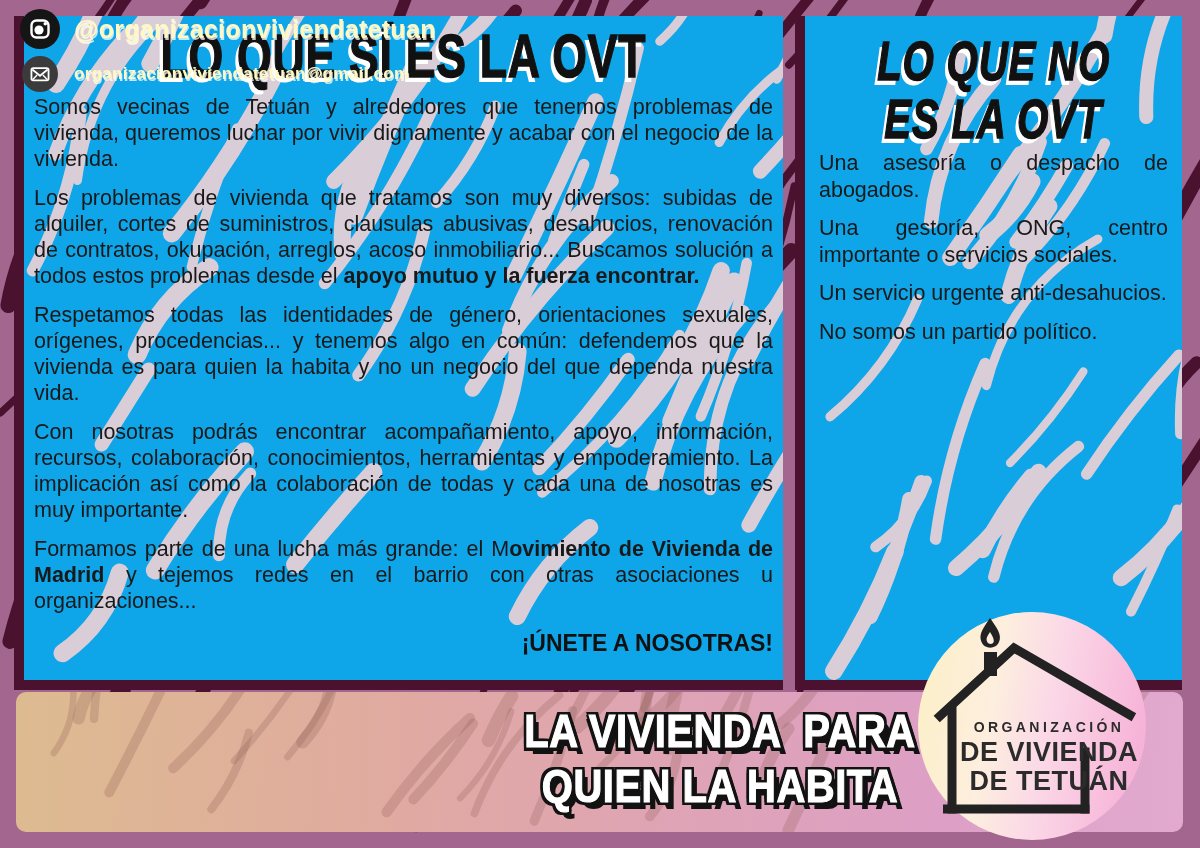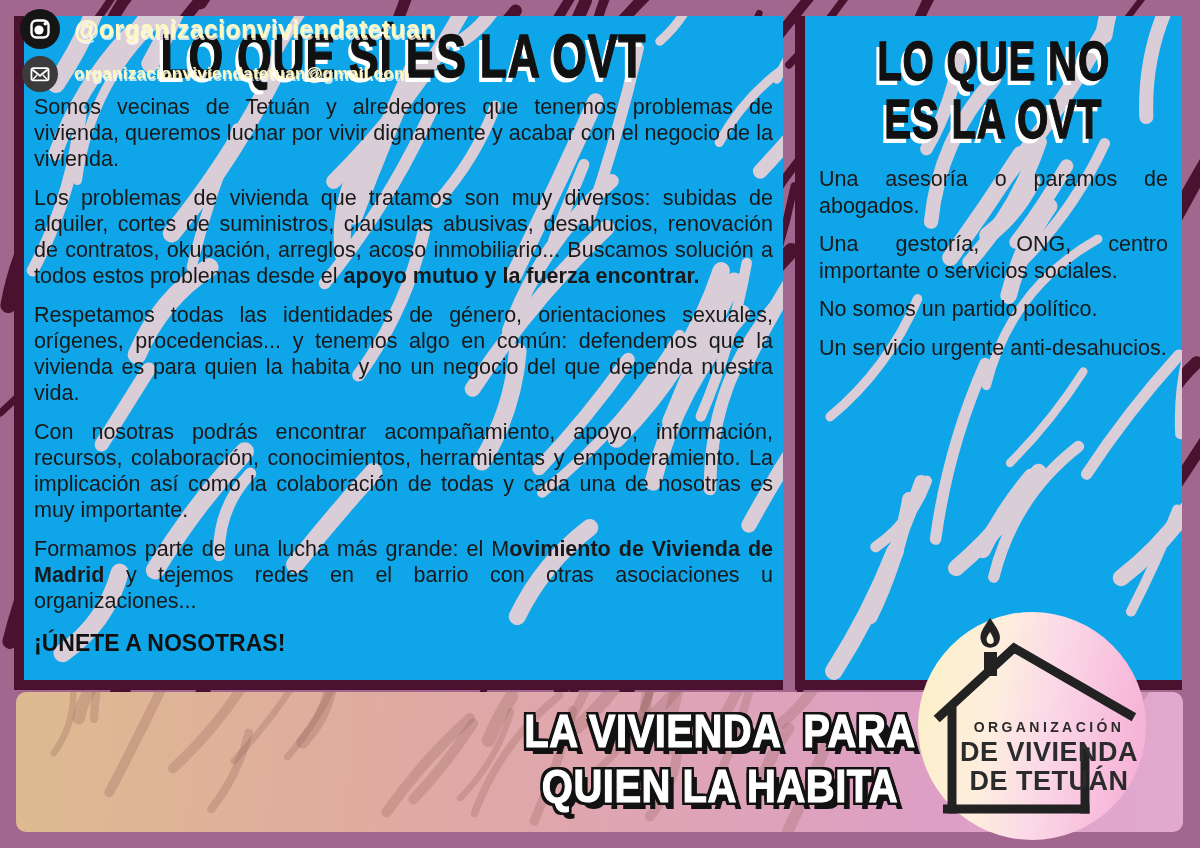--- a/index.html
+++ b/index.html
@@ -24,28 +24,28 @@
   .big-title{
     text-align:center;color:#111;line-height:1.04;margin:2px 0 6px 0;
     font-weight:bold;
   }
   .big-title .tline{
     display:inline-block;white-space:nowrap;transform:scaleX(.72);transform-origin:50% 50%;
     font-size:62px;letter-spacing:1px;
     -webkit-text-stroke:1.4px #111;
     text-shadow:-5px 5px 0 #ffffff;
   }
-  .panel-right .big-title{margin-top:6px;margin-bottom:18px;}
+  .panel-right .big-title{margin-top:6px;margin-bottom:2px;font-style:italic;}
   .panel-right .big-title .tline{font-size:56px;}
   .para{
     margin:0 0 13px 0;color:#191919;font-size:21.5px;line-height:26px;
     text-align:justify;
   }
   .panel-right .para{line-height:26.5px;margin-bottom:12px;}
-  .para .b,.cta{font-weight:bold;}
+  .para .b,.cta{font-weight:bold;text-align:right;}
   .cta{font-size:23px;color:#111;margin-top:16px;}
   
   .band{
     position:absolute;left:16px;top:692px;width:1167px;height:140px;border-radius:10px;
     background:linear-gradient(93deg,#ddbb90 0%,#e0ab9f 30%,#dfa4b4 55%,#dd9fc6 80%,#e2aacf 100%);
     overflow:hidden;
   }
   .social{position:absolute;left:20px;top:6px;z-index:2;}
   .social-row{display:flex;align-items:center;height:44px;margin:1px 0;cursor:pointer;}
   .social-row .sicon{width:40px;height:40px;flex:0 0 auto;margin-right:14px;}
@@ -236,24 +236,24 @@
         <path d="M298.9,19.1 q6.4,-42.0 27.0,-79.1" stroke="#d9cdd7" stroke-width="17.2" fill="none" stroke-linecap="round" opacity="1"></path>
         <path d="M211.1,226.2 q27.8,-36.4 50.4,-76.2" stroke="#d9cdd7" stroke-width="13.6" fill="none" stroke-linecap="round" opacity="1"></path>
         <path d="M203.6,279.6 q12.1,-48.4 40.5,-89.3" stroke="#d9cdd7" stroke-width="16.6" fill="none" stroke-linecap="round" opacity="1"></path>
         <path d="M25.1,400.7 q58.0,-48.4 87.5,-117.9" stroke="#d9cdd7" stroke-width="9.4" fill="none" stroke-linecap="round" opacity="1"></path>
       </svg>
     <div class="panel-content">
       <h1 class="big-title">
         <span class="tline">LO QUE NO</span><br>
         <span class="tline">ES LA OVT</span>
       </h1>
-      <p class="para"><span>Una asesoría o paramos de abogados.</span></p>
+      <p class="para"><span>Una asesoría o despacho de abogados.</span></p>
       <p class="para"><span>Una gestoría, ONG, centro importante o servicios sociales.</span></p>
+      <p class="para"><span>Un servicio urgente anti-desahucios.</span></p>
       <p class="para"><span>No somos un partido político.</span></p>
-      <p class="para"><span>Un servicio urgente anti-desahucios.</span></p>
     </div>
   </div>
 
   <div class="band">
     <svg class="zebra" viewBox="0 0 1167 140" preserveAspectRatio="none">
         <path d="M987.3,137.4 q19.0,-29.4 31.6,-62.0" stroke="#8d5a55" stroke-width="11.3" fill="none" stroke-linecap="round" opacity="0.25"></path>
         <path d="M78.0,26.8 q3.3,-83.1 55.1,-148.0" stroke="#8d5a55" stroke-width="8.4" fill="none" stroke-linecap="round" opacity="0.25"></path>
         <path d="M195.3,117.2 q26.8,-34.3 37.5,-76.5" stroke="#8d5a55" stroke-width="8.2" fill="none" stroke-linecap="round" opacity="0.25"></path>
         <path d="M561.1,35.1 q51.3,-44.3 75.3,-107.6" stroke="#8d5a55" stroke-width="13.3" fill="none" stroke-linecap="round" opacity="0.25"></path>
         <path d="M397.4,107.3 q33.2,-35.2 59.6,-75.8" stroke="#8d5a55" stroke-width="10.2" fill="none" stroke-linecap="round" opacity="0.25"></path>

